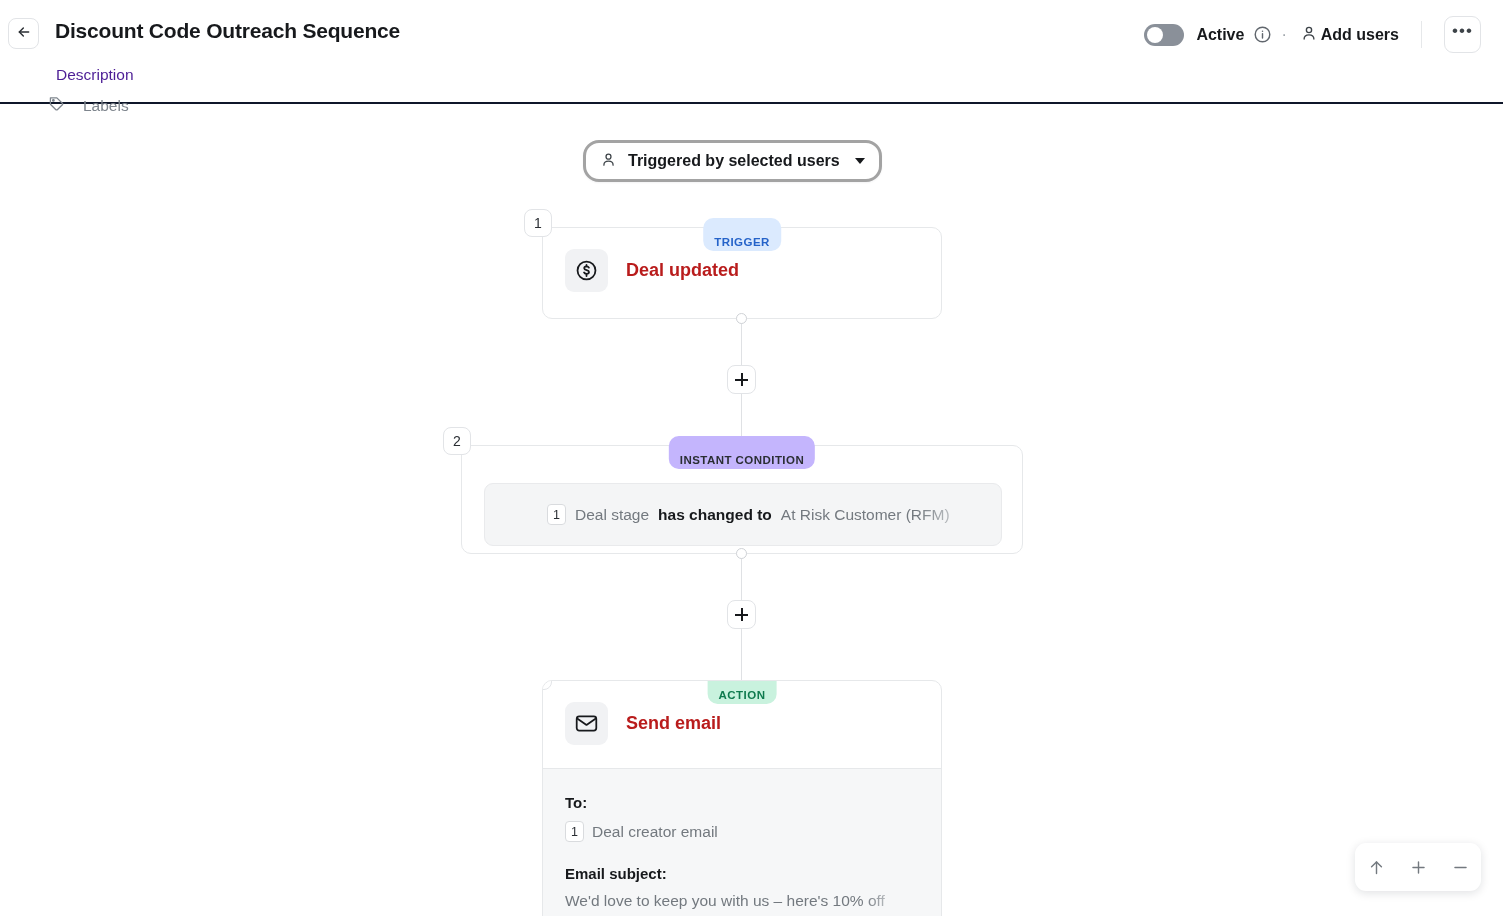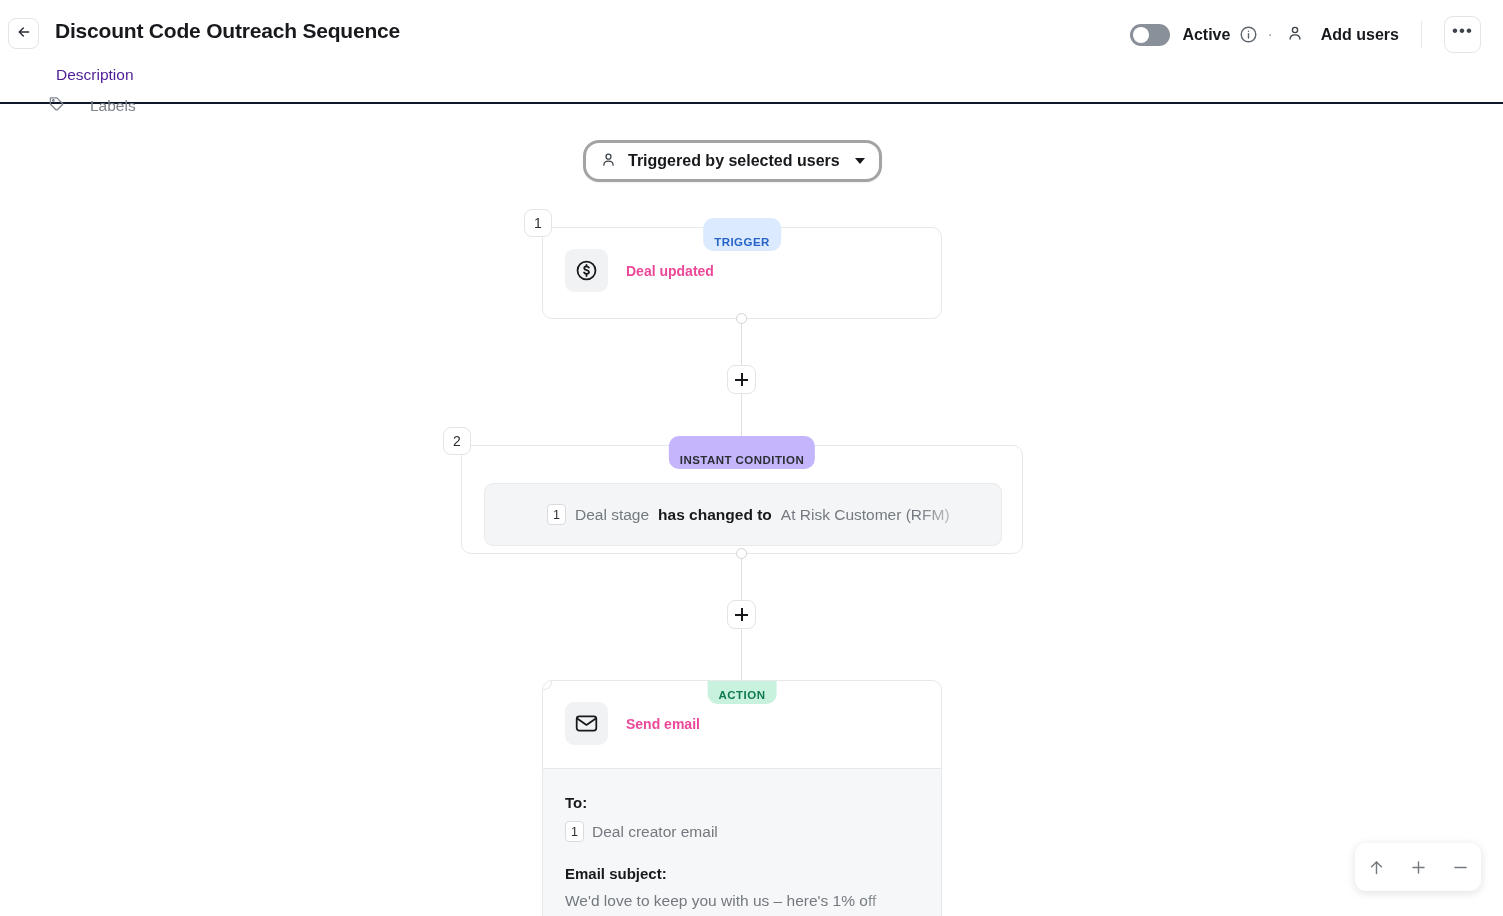--- a/index.html
+++ b/index.html
@@ -30,21 +30,21 @@
     position: absolute; left: 55px; top: 19px;
     font-size: 21px; font-weight: 700; letter-spacing: -.2px;
     color: #17191c; white-space: nowrap;
   }
   .description {
     position: absolute; left: 56px; top: 66px;
     font-size: 15.5px; color: #4c1d95;
   }
   .labels-row {
     position: absolute; left: 48px; top: 95px;
-    display: flex; align-items: center; gap: 25px;
+    display: flex; align-items: center; gap: 18px;
     cursor: pointer;
   }
   .labels-row .txt { font-size: 15.5px; color: #7e858d; }
 
   .hdr-right {
     position: absolute; right: 22px; top: 16px;
     display: flex; align-items: center; gap: 0px;
   }
   .toggle {
     width: 40px; height: 22px; border-radius: 11px;
@@ -52,21 +52,21 @@
     margin-right: 12px;
   }
   .toggle .knob {
     position: absolute; top: 3px; left: 3px;
     width: 16px; height: 16px; border-radius: 50%; background: #fff;
   }
   .active-label { font-size: 16px; font-weight: 700; color: #17191c; margin-right: 9px; }
   .info-ico { display: flex; align-items: center; cursor: pointer; }
   .mid-dot { color: #9aa0a6; font-size: 16px; margin: 0 13px 0 9px; }
   .add-users {
-    display: flex; align-items: center; gap: 17px; cursor: pointer;
+    display: flex; align-items: center; gap: 3px; cursor: pointer;
     margin-right: 22px;
   }
   .add-users .txt { font-size: 16px; font-weight: 700; color: #17191c; }
   .vdiv { width: 1px; height: 27px; background: #e6e8ea; margin-right: 22px; }
   .more-btn {
     width: 37px; height: 37px; border: 1px solid #e2e4e7; border-radius: 9px;
     background: #fff; display: flex; align-items: center; justify-content: center;
     cursor: pointer; font-size: 17px; color: #3d4348; letter-spacing: 1px;
     padding-bottom: 7px;
   }
@@ -101,21 +101,21 @@
   }
   .pill.trigger { background: #dbeafe; color: #2563c9; }
   .pill.cond    { background: #c4b5fd; color: #2a2e33; }
   .pill.action  { background: #c9f2de; color: #0f7a4e; }
 
   .node-head { display: flex; align-items: center; gap: 18px; padding: 21px 22px; }
   .sq-ico {
     width: 43px; height: 43px; border-radius: 9px; background: #f1f2f4;
     display: flex; align-items: center; justify-content: center; flex: none;
   }
-  .node-title { font-size: 14px; font-weight: 700; color: #ec4899; }
+  .node-title { font-size: 18px; font-weight: 700; color: #b91c1c; }
 
   
   .cond-inner {
     position: absolute; left: 22px; top: 37px; width: 518px; height: 63px;
     background: #f4f5f6; border: 1px solid #e9eaec; border-radius: 9px;
     display: flex; align-items: center; padding-left: 62px;
     overflow: hidden;
   }
   .cond-text { display: flex; align-items: center; gap: 9px; white-space: nowrap;
     -webkit-mask-image: linear-gradient(to right, #000 0, #000 370px, transparent 430px);
@@ -284,21 +284,21 @@
       <span class="node-title">Send email</span>
     </div>
 
     <div class="mail-body">
       <div class="fld-label">To:</div>
       <div class="fld-row">
         <span class="chip">1</span>
         <span class="fld-val">Deal creator email</span>
       </div>
       <div class="fld-label">Email subject:</div>
-      <div class="subj-val">We'd love to keep you with us – here's 1% off</div>
+      <div class="subj-val">We'd love to keep you with us – here's 10% off</div>
     </div>
   </div>
 
   <div class="zoom-ctrls">
     <div>
       <svg width="19" height="19" viewBox="0 0 24 24" fill="none" stroke="#73797f" stroke-width="1.8" stroke-linecap="round" stroke-linejoin="round">
         <path d="M12 19.5V5"></path>
           <path d="M5.8 11.2L12 5l6.2 6.2"></path>
       </svg>
     </div>

